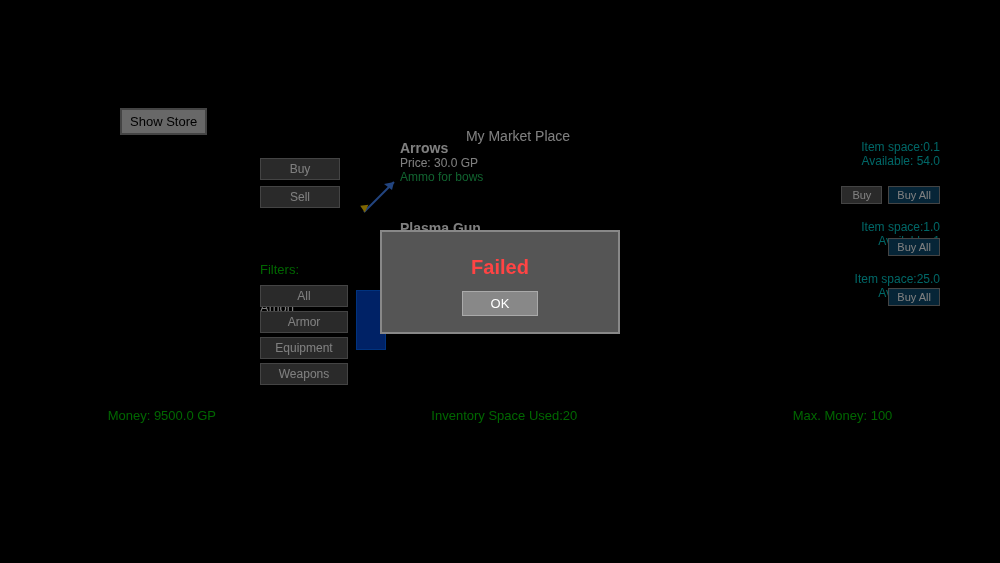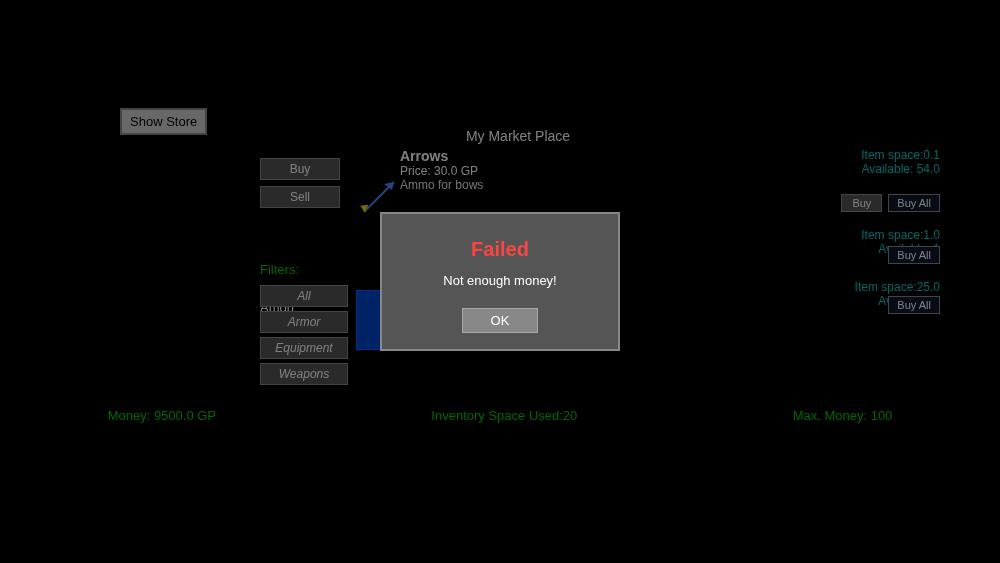--- a/index.html
+++ b/index.html
@@ -57,21 +57,20 @@
       display: block;
       width: 88px;
       margin-bottom: 4px;
       background: #555;
       border: 1px solid #888;
       color: #fff;
       font-size: 12px;
       padding: 3px 0;
       text-align: center;
       cursor: pointer;
-      font-style: italic;
     }
 
     
     #buy-sell-panel {
       position: absolute;
       top: 158px;
       left: 260px;
     }
 
     .buy-sell-btn {
@@ -92,21 +91,21 @@
       position: absolute;
       top: 170px;
       left: 356px;
       width: 50px;
       height: 50px;
     }
 
     
     #items-area {
       position: absolute;
-      top: 148px;
+      top: 140px;
       left: 400px;
       right: 60px;
     }
 
     
     .item-row {
       position: relative;
       margin-bottom: 18px;
       color: #fff;
     }
@@ -121,21 +120,21 @@
       color: #00cc00;
     }
 
     .item-price {
       font-size: 12px;
       color: #fff;
     }
 
     .item-desc {
       font-size: 12px;
-      color: #e5e5e5;
+      color: #22c55e;
     }
 
     .item-info {
       position: absolute;
       right: 0;
       top: 0;
       text-align: right;
       font-size: 12px;
       color: #00cccc;
     }
@@ -151,21 +150,21 @@
     .buy-btn {
       background: #555;
       border: 1px solid #888;
       color: #fff;
       font-size: 11px;
       padding: 2px 10px;
       cursor: pointer;
     }
 
     .buyall-btn {
-      background: #0f172a;
+      background: #0c4a6e;
       border: 1px solid #888;
       color: #fff;
       font-size: 11px;
       padding: 2px 8px;
       cursor: pointer;
     }
 
     
     #status-bar {
       position: absolute;
@@ -387,20 +386,17 @@
   <span id="maxspace-display">
     <span>Max. Money: 100</span>
   </span>
 </div>
 
 <div id="modal-overlay">
   <div id="modal-box">
     <div id="modal-title">
       <span>Failed</span>
     </div>
-    <div id="modal-message">
-      <span>Not enough money!</span>
-    </div>
     <button id="modal-ok-btn">
       <span>OK</span>
     </button>
   </div>
 </div>
 
 </body></html>

